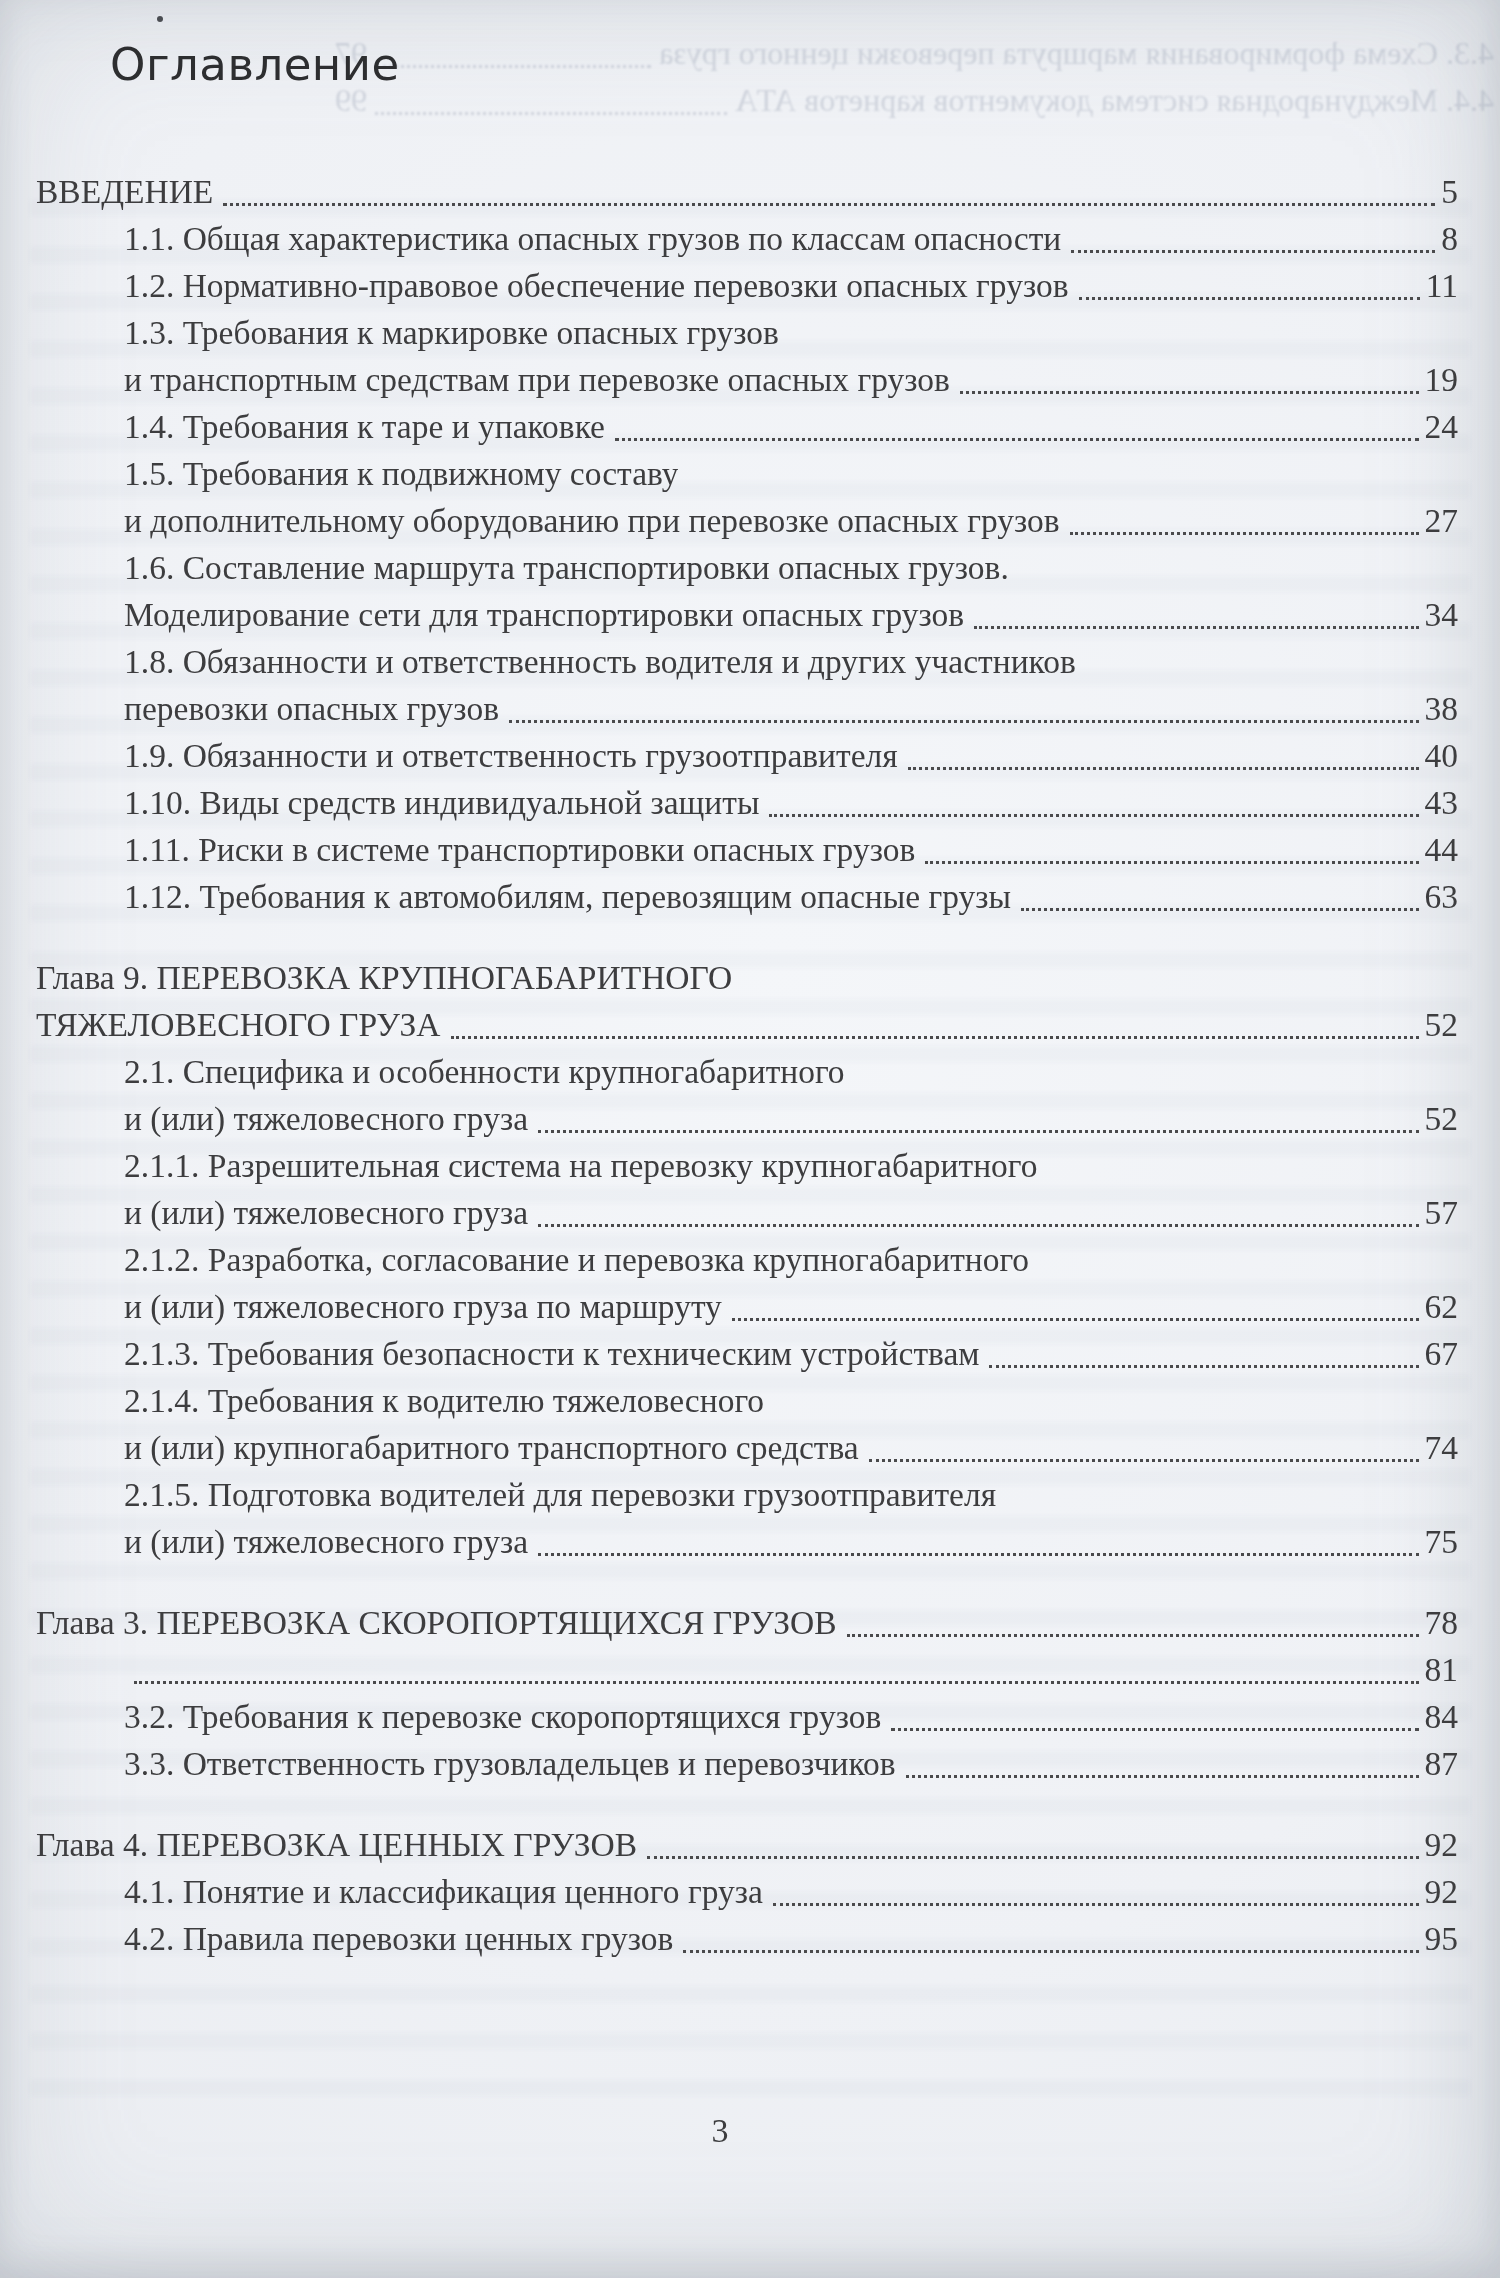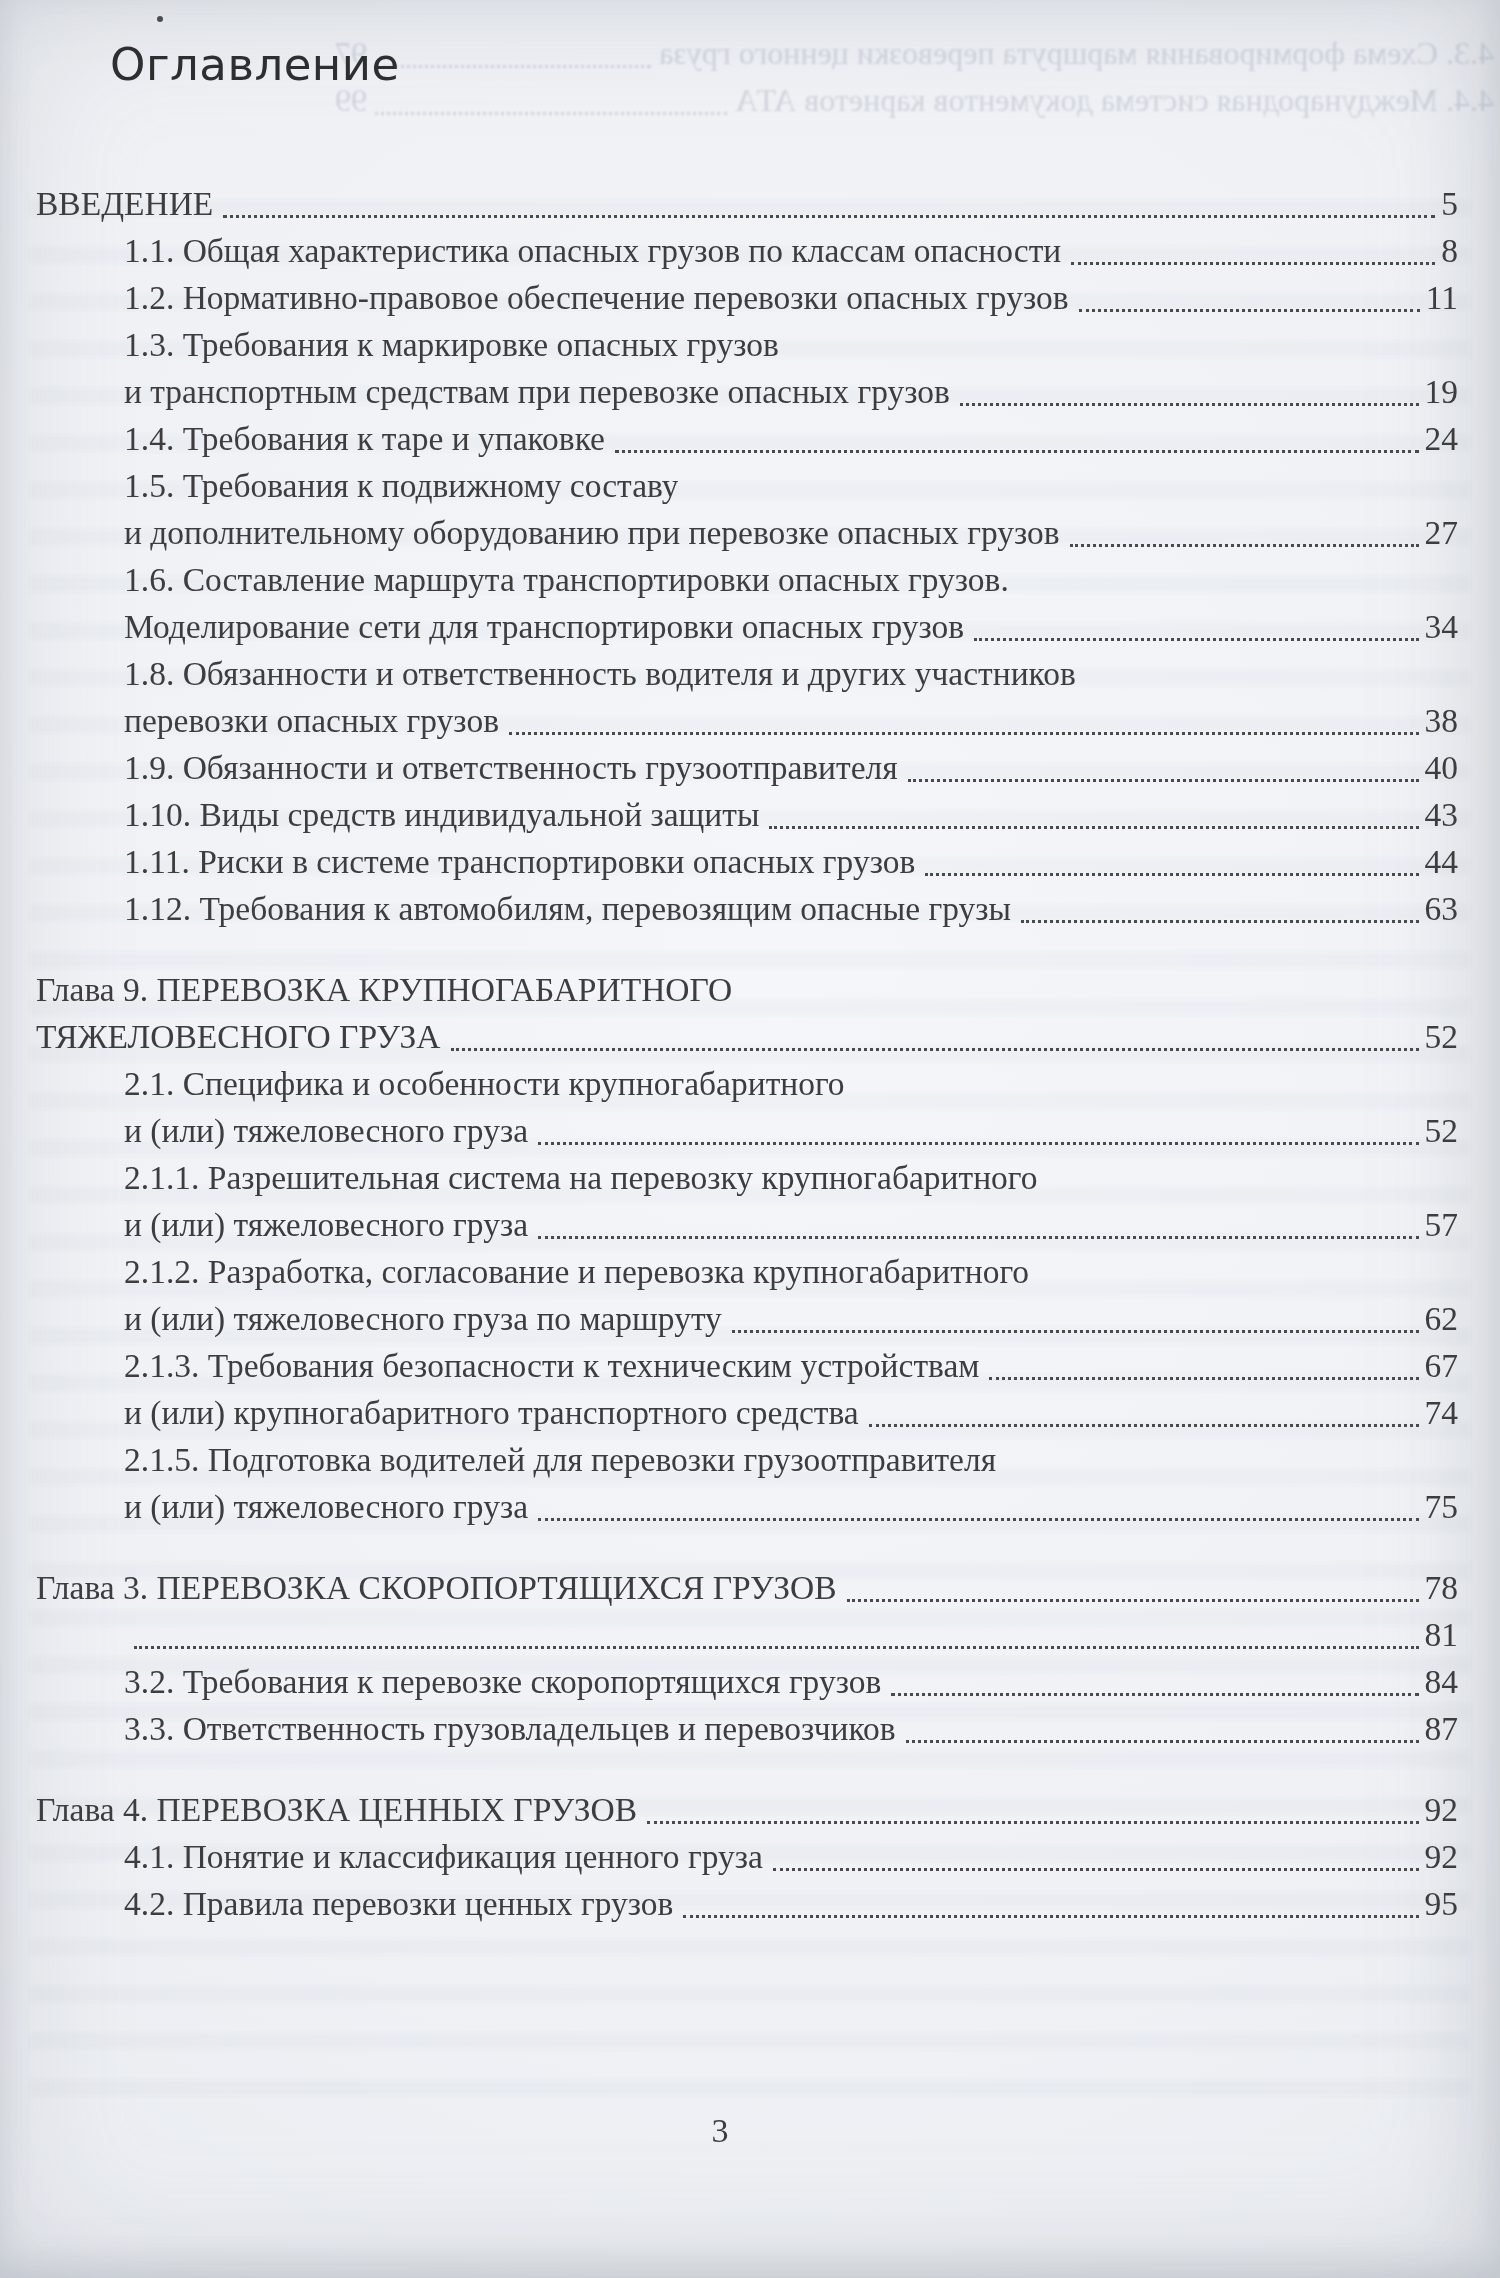--- a/index.html
+++ b/index.html
@@ -45,21 +45,21 @@
     width:6px; height:6px; border-radius:50%;
     background:#4a4d52;
   }
   .title {
     position:absolute; left:110px; top:38px; margin:0;
     font-family:"DejaVu Sans", sans-serif;
     font-weight:normal; font-size:45px; letter-spacing:.5px;
     color:#2d2e30;
   }
   .toc {
-    position:absolute; left:36px; right:42px; top:180px;
+    position:absolute; left:36px; right:42px; top:168px;
     color:#3d3d3f;
   }
   .entry.gap { margin-top:34px; }
   .entry .line {
     display:flex; align-items:baseline;
     font-size:33.5px; line-height:47px;
     white-space:nowrap;
   }
   .entry.level1 .line { padding-left:88px;align-items:flex-end; }
   .txt { flex:0 1 auto; overflow:hidden; }
@@ -234,20 +234,23 @@
       </div>
       <div class="entry level1">
         <div class="line">
           <span class="txt">2.1.3. Требования безопасности к техническим устройствам</span>
           <span class="dots"></span>
           <span class="pg">67</span>
         </div>
       </div>
       <div class="entry level1">
         <div class="line">
+          <span class="txt">2.1.4. Требования к водителю тяжеловесного</span>
+        </div>
+        <div class="line">
           <span class="txt">и (или) крупногабаритного транспортного средства</span>
           <span class="dots"></span>
           <span class="pg">74</span>
         </div>
       </div>
       <div class="entry level1">
         <div class="line">
           <span class="txt">2.1.5. Подготовка водителей для перевозки грузоотправителя</span>
         </div>
         <div class="line">

